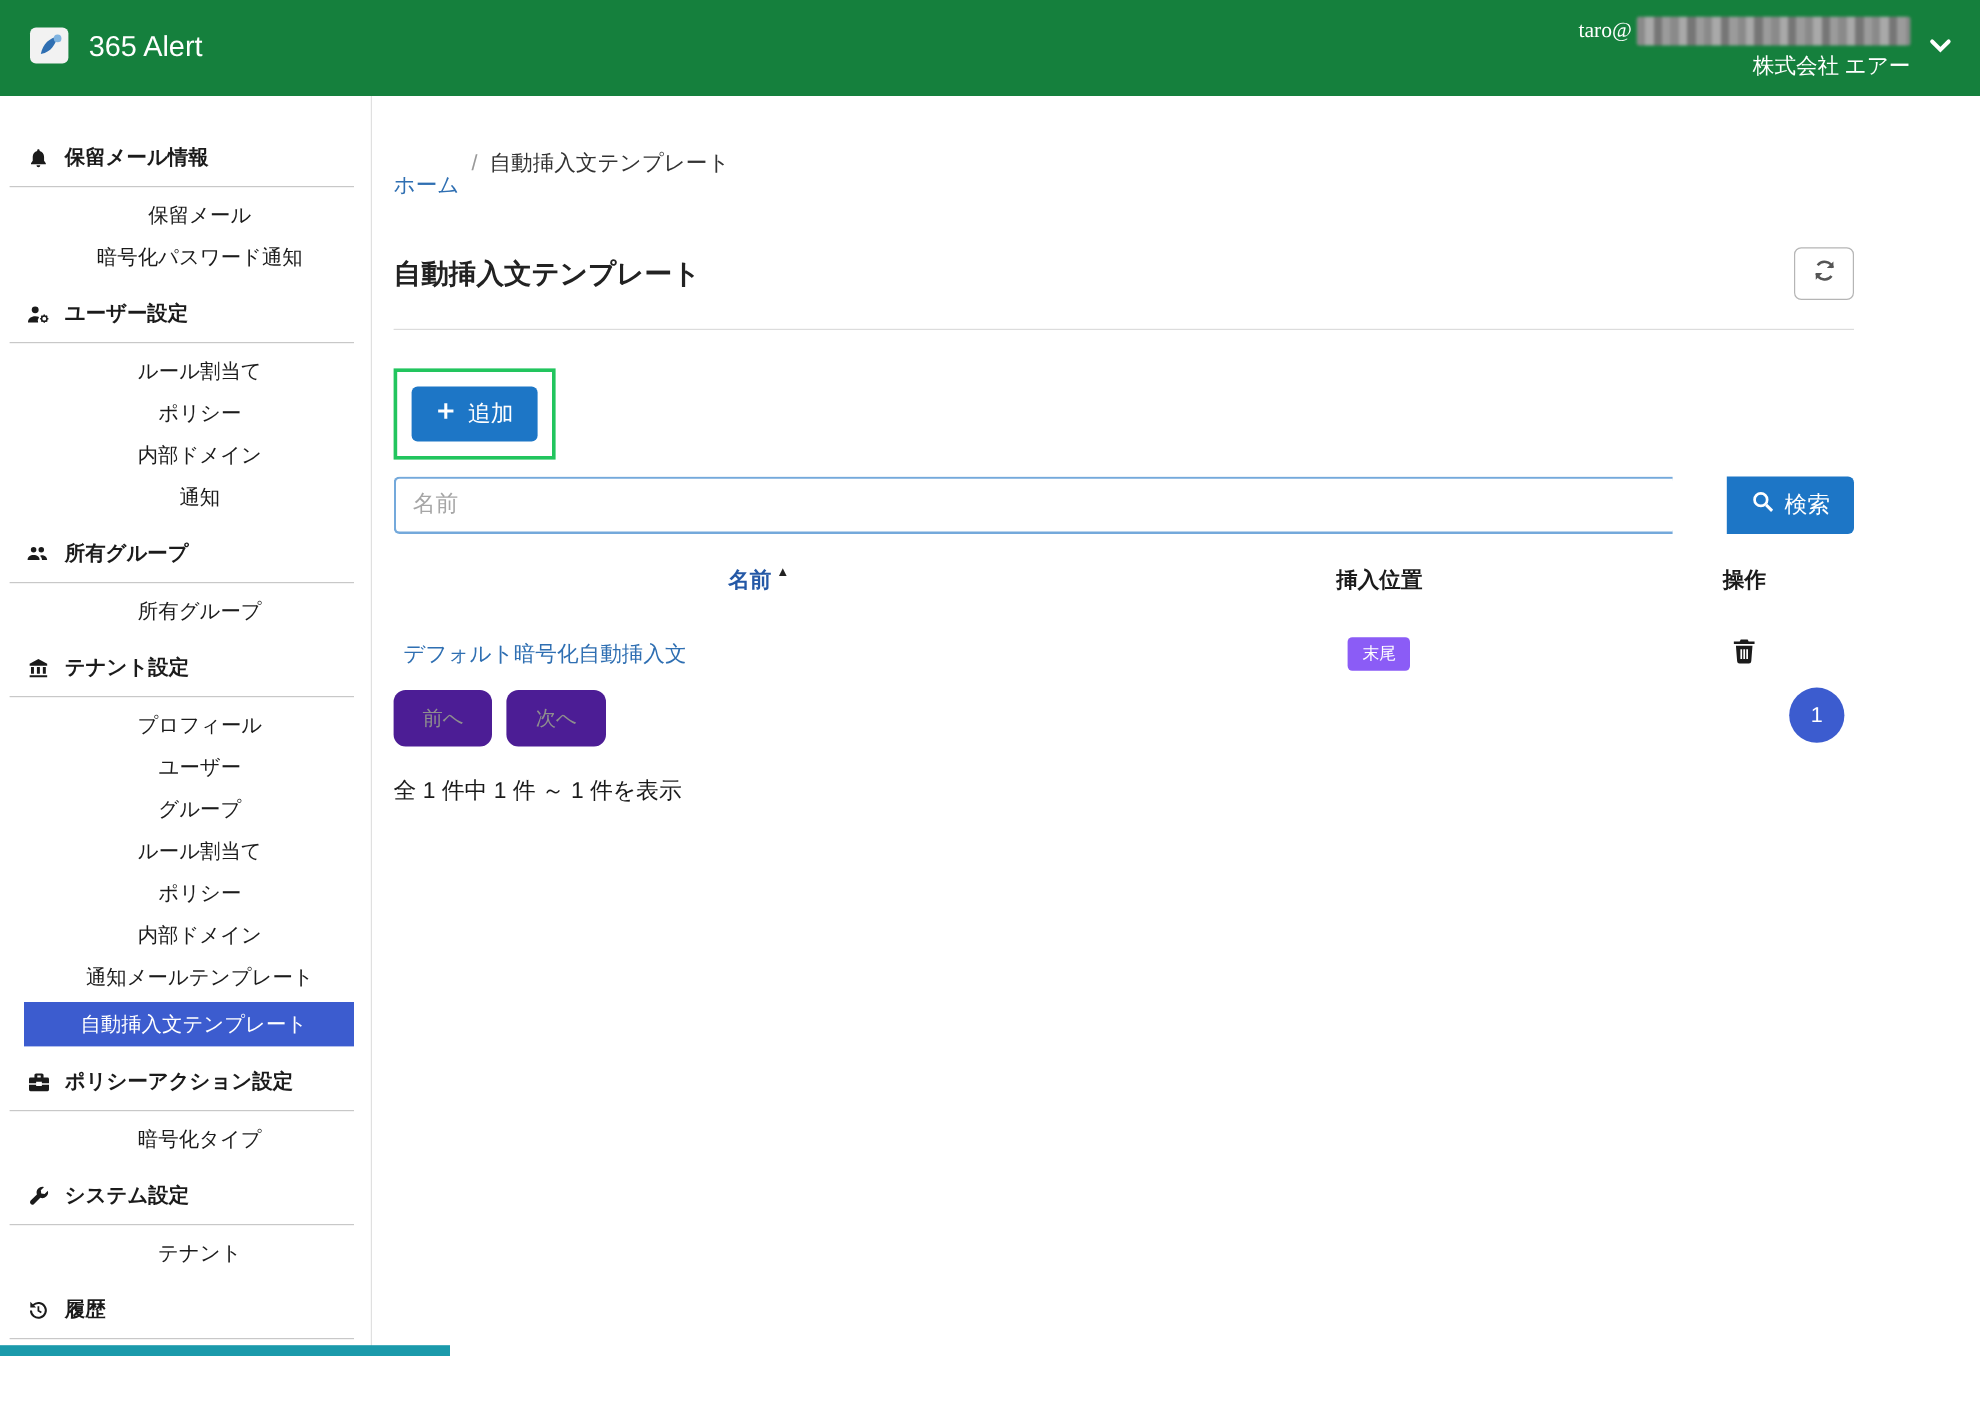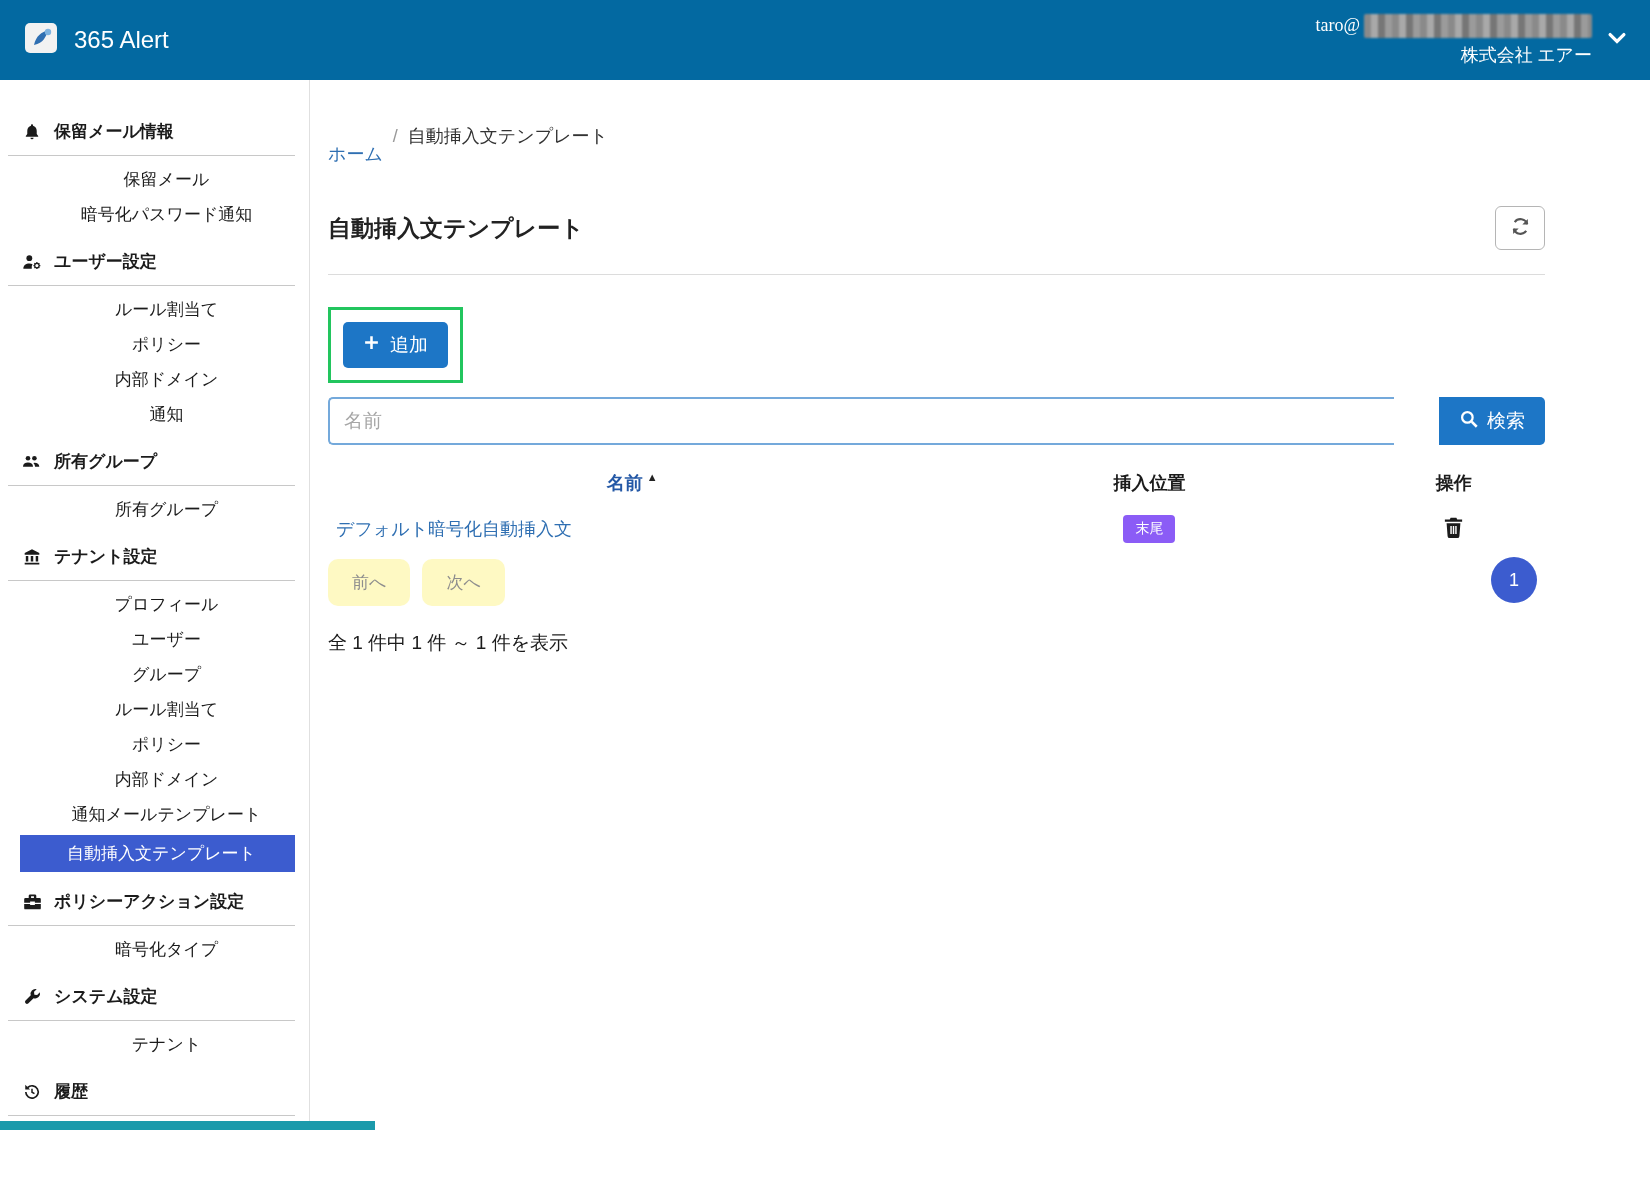--- a/index.html
+++ b/index.html
@@ -1,20 +1,20 @@
 <!DOCTYPE html>
 <html><head>
 <meta charset="utf-8">
 <style>
   * { margin:0; padding:0; box-sizing:border-box; }
   body { background:#fff; }
   .screen{width:1650px;height:1189px;position:relative;background:#fff;overflow:hidden;
     font-family:"Liberation Sans","DejaVu Sans",sans-serif;color:#1b1b1b;}
   
-  .topbar{height:80px;background:#0369a1;display:flex;align-items:center;justify-content:space-between;padding:0 22px;}
+  .topbar{height:80px;background:#15803d;display:flex;align-items:center;justify-content:space-between;padding:0 22px;}
   .brand{display:flex;align-items:center;gap:12px;}
   .brand-title{color:#fff;font-size:24px;}
   .account{display:flex;align-items:center;gap:14px;color:#fff;cursor:pointer;}
   .account-lines{display:flex;flex-direction:column;align-items:flex-end;gap:5px;font-family:Liberation Serif, serif;}
   .email-row{display:flex;align-items:center;gap:4px;font-size:18px;}
   .redacted{width:228px;height:24px;border-radius:2px;
     background:repeating-linear-gradient(90deg,#8a8a8a 0 7px,#a9a9a9 7px 14px,#767676 14px 21px,#9b9b9b 21px 28px);
     filter:blur(1.2px);}
   .company{font-size:18px;}
   
@@ -49,27 +49,27 @@
   .search-btn{width:106px;background:#1d76c6;border:none;border-radius:0 5px 5px 0;color:#fff;font-size:19px;
     display:flex;align-items:center;justify-content:center;gap:8px;cursor:pointer;font-family:inherit;margin-left:45px;}
   
   .thead{display:flex;margin-top:26px;font-size:18px;font-weight:700;align-items:center;}
   .col-name{flex:0 0 50%;}
   .col-pos{flex:0 0 35%;}
   .col-act{flex:0 0 15%;}
   .center{text-align:center;}
   .th-name{color:#2458a6;text-align:center;cursor:pointer;}
   .sort{font-size:11px;color:#222;vertical-align:top;margin-left:4px;}
-  .trow{display:flex;align-items:center;margin-top:20px;}
+  .trow{display:flex;align-items:center;margin-top:36px;}
   .row-link{color:#2f6fb2;font-size:18px;text-decoration:none;cursor:pointer;padding-left:8px;}
   .badge{background:#8b5cf6;color:#fff;font-size:14px;padding:5px 12px;border-radius:4px;display:inline-block;}
   .trash-btn{cursor:pointer;display:inline-block;}
   
   .pager{display:flex;align-items:center;gap:12px;margin-top:16px;position:relative;}
-  .pg-btn{background:#fef9c3;color:#8e8e8e;border:none;border-radius:10px;font-size:17px;
+  .pg-btn{background:#4c1d95;color:#8e8e8e;border:none;border-radius:10px;font-size:17px;
     padding:12px 24px;cursor:pointer;font-family:inherit;}
   .page-circle{position:absolute;right:8px;top:-2px;width:46px;height:46px;border-radius:50%;
     background:#3c5ccf;color:#fff;font-size:18px;display:flex;align-items:center;justify-content:center;cursor:pointer;}
   .summary{margin-top:24px;font-size:19px;color:#1b1b1b;}
   
   .hscroll{position:absolute;left:0;top:1121px;width:375px;height:9px;background:#1b9aab;}
 </style>
 </head>
 <body>
 

